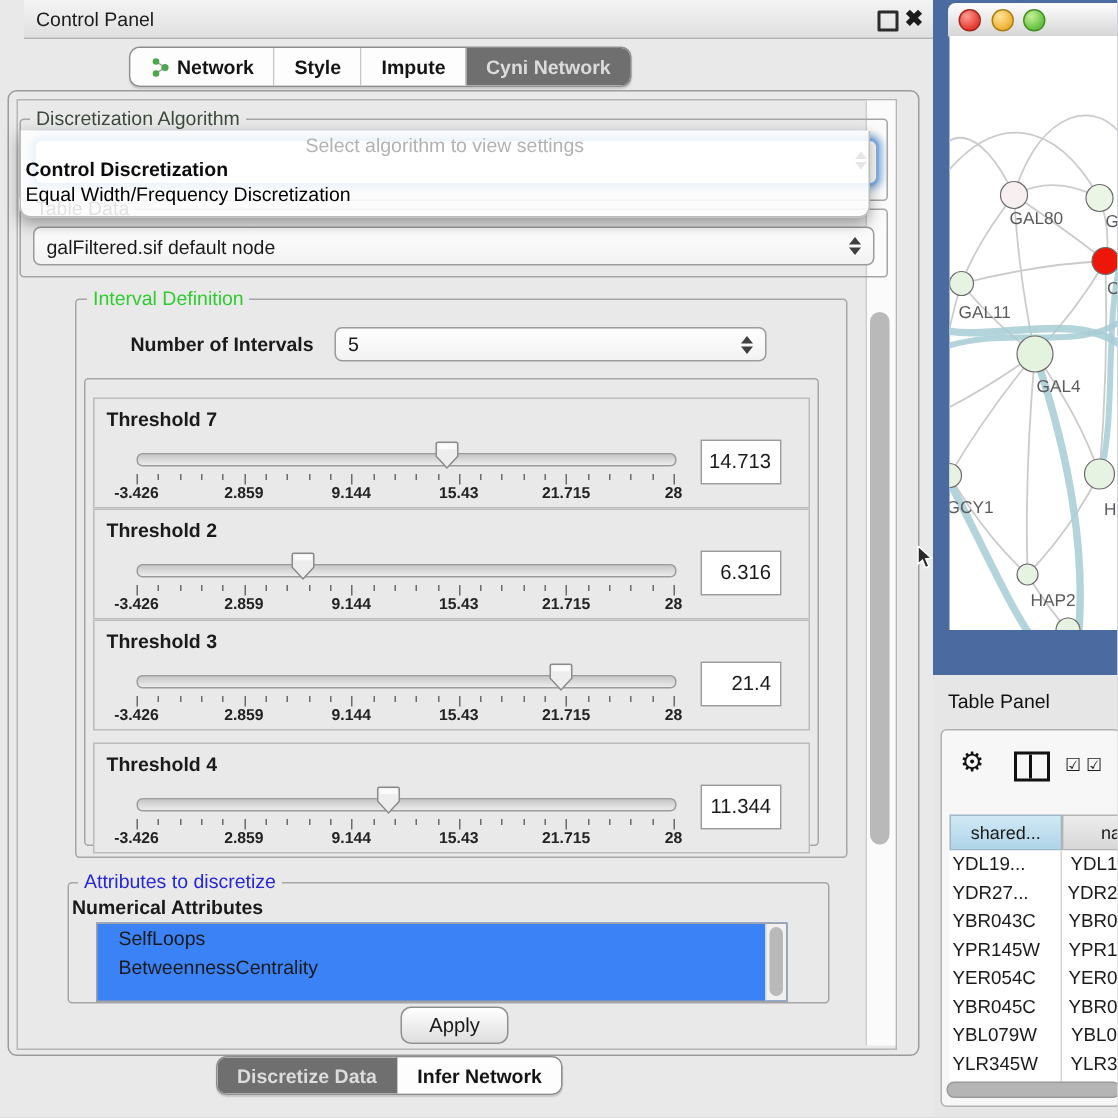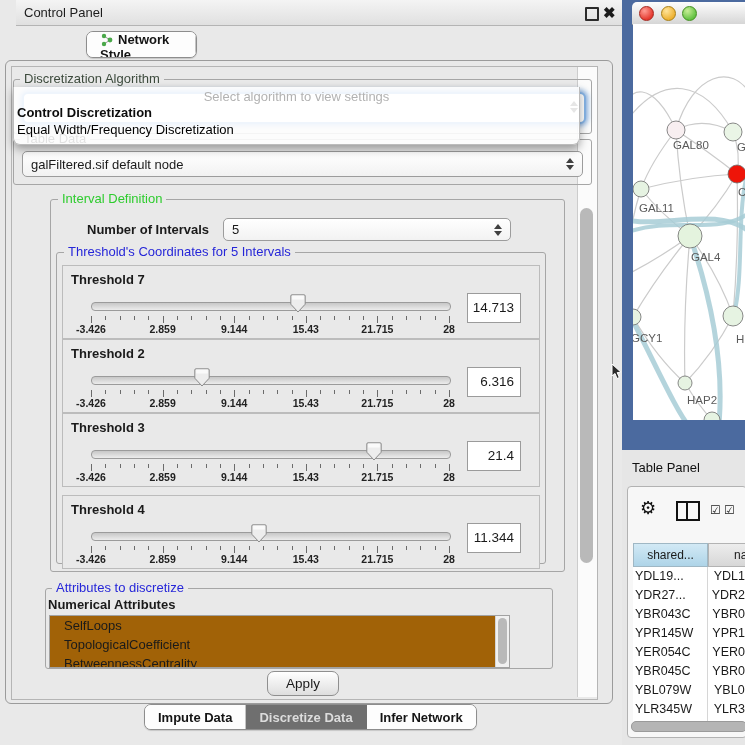--- a/index.html
+++ b/index.html
@@ -45,21 +45,21 @@
   .thr-row{position:absolute;left:62px;width:476px;height:72px;border:1px solid #bcbcbc;background:#e9e9e9;}
   .thr-row .lbl{position:absolute;left:8px;top:6px;font-weight:bold;}
   .thr-row .track{position:absolute;left:28px;top:36px;width:358px;height:7px;border:1px solid #9b9b9b;
     border-radius:4px;background:linear-gradient(#c7c7c7,#ececec);}
   .thr-row .thumb{position:absolute;top:28px;width:16px;height:19px;}
   .thr-row .tick{position:absolute;top:50px;width:1px;background:#6b6b6b;}
   .thr-row .ticklbl{position:absolute;top:57px;transform:translateX(-50%);font-size:10.5px;font-weight:bold;color:#222;}
   .thr-row .valbox{position:absolute;left:404px;top:27px;width:46px;height:28px;background:#fff;
     border:1px solid #9b9b9b;text-align:right;line-height:28px;padding-right:6px;font-size:13.5px;}
   
-  .attr-list{left:49px;top:615px;width:459px;height:51px;background:#a16207;border:1px solid #a2a2a2;overflow:hidden;}
+  .attr-list{left:64px;top:615px;width:459px;height:51px;background:#3b82f6;border:1px solid #a2a2a2;overflow:hidden;}
   .attr-item{padding-left:14px;height:19px;line-height:19px;white-space:nowrap;}
   .attr-sb{position:absolute;right:0;top:0;bottom:0;width:13px;background:#f1f1f1;border-left:1px solid #d4d4d4;}
   .attr-sb .th{position:absolute;left:2px;top:2px;width:9px;height:46px;background:#b9b9b9;border-radius:5px;}
   .apply-btn{left:267px;top:671px;width:70px;height:23px;border:1px solid #8f8f8f;border-radius:7px;
     background:linear-gradient(#ffffff,#dedede);text-align:center;line-height:23px;font-size:13.5px;}
   
   .net-window{left:622px;top:0;width:123px;height:450px;background:#4b6a9f;}
   .mac-titlebar{left:632px;top:2px;width:113px;height:22px;background:linear-gradient(#fdfdfd,#d6d6d6);
     border-bottom:1px solid #9a9a9a;border-radius:5px 0 0 0;}
   .light{position:absolute;top:4px;width:13px;height:13px;border-radius:50%;}
@@ -92,36 +92,36 @@
 <body>
 
 <div id="screen">
 
   <div class="abs titlebar">
     <span class="t">Control Panel</span>
   </div>
   <div class="abs winbtn-restore"></div>
   <div class="abs winbtn-close">✖</div>
 
-  <div class="abs seg" style="left:86px;top:31px;flex-direction:column;">
+  <div class="abs seg" style="left:86px;top:31px;">
     <div class="tab">
       <svg width="13" height="14" viewBox="0 0 13 14">
         <line x1="4" y1="3" x2="10" y2="7" stroke="#9a9a9a"></line>
           <line x1="4" y1="11" x2="10" y2="7" stroke="#9a9a9a"></line>
         <circle cx="4" cy="3" r="2.2" fill="#4aa84a"></circle>
           <circle cx="4" cy="11" r="2.2" fill="#4aa84a"></circle>
           <circle cx="10" cy="7" r="2.4" fill="#4aa84a"></circle>
       </svg>
       <span>Network</span>
     </div>
     <div class="tab">
         <span>Style</span>
       </div>
     <div class="tab">
-        <span>Width</span>
+        <span>Impute</span>
       </div>
     <div class="tab sel">
         <span>Cyni Network</span>
       </div>
   </div>
 
   <div class="abs outer-frame"></div>
   <div class="abs viewport"></div>
   <div class="abs vtrack"></div>
   <div class="abs vthumb"></div>
@@ -156,21 +156,20 @@
   <div class="abs bold" style="left:87px;top:222px;">Number of Intervals</div>
   <div class="abs combo" style="left:223px;top:218px;width:270px;height:21px;">
     <span class="val">5</span>
     <span class="stepper">
         <span class="arr-up"></span>
         <span class="arr-dn"></span>
       </span>
   </div>
 
   <div class="abs groupbox" style="left:56px;top:252px;width:488px;height:310px;"></div>
-  <div class="grouptitle blue" style="left:64px;top:245px;">Threshold's Coordinates for 5 Intervals</div>
   <div id="threshold-stack">
       <div class="thr-row" style="top: 265px;">
         <div class="lbl">Threshold 7</div>
         <div class="track"></div>
         <div class="tick" style="left:28.0px;height:7px"></div>
         <div class="tick" style="left:42.3px;height:4px"></div>
         <div class="tick" style="left:56.6px;height:4px"></div>
         <div class="tick" style="left:71.0px;height:4px"></div>
         <div class="tick" style="left:85.3px;height:4px"></div>
         <div class="tick" style="left:99.6px;height:7px"></div>
@@ -330,33 +329,29 @@
         <div class="valbox">11.344</div>
       </div>
     </div>
 
   <div class="abs groupbox" style="left:45px;top:588px;width:506px;height:79px;"></div>
   <div class="grouptitle blue" style="left:52px;top:581px;">Attributes to discretize</div>
   <div class="abs bold" style="left:48px;top:597px;">Numerical Attributes</div>
   <div class="abs attr-list">
     <div id="attr-items">
         <div class="attr-item">SelfLoops</div>
-        <div class="attr-item">TopologicalCoefficient</div>
         <div class="attr-item">BetweennessCentrality</div>
       </div>
     <div class="attr-sb">
         <div class="th"></div>
       </div>
   </div>
 
   <div class="abs apply-btn">Apply</div>
   <div class="abs seg" style="left:144px;top:704px;height:24px;">
-    <div class="tab">
-        <span>Impute Data</span>
-      </div>
     <div class="tab sel">
         <span>Discretize Data</span>
       </div>
     <div class="tab">
         <span>Infer Network</span>
       </div>
   </div>
 
   <div class="abs net-window"></div>
   <div class="abs mac-titlebar">

